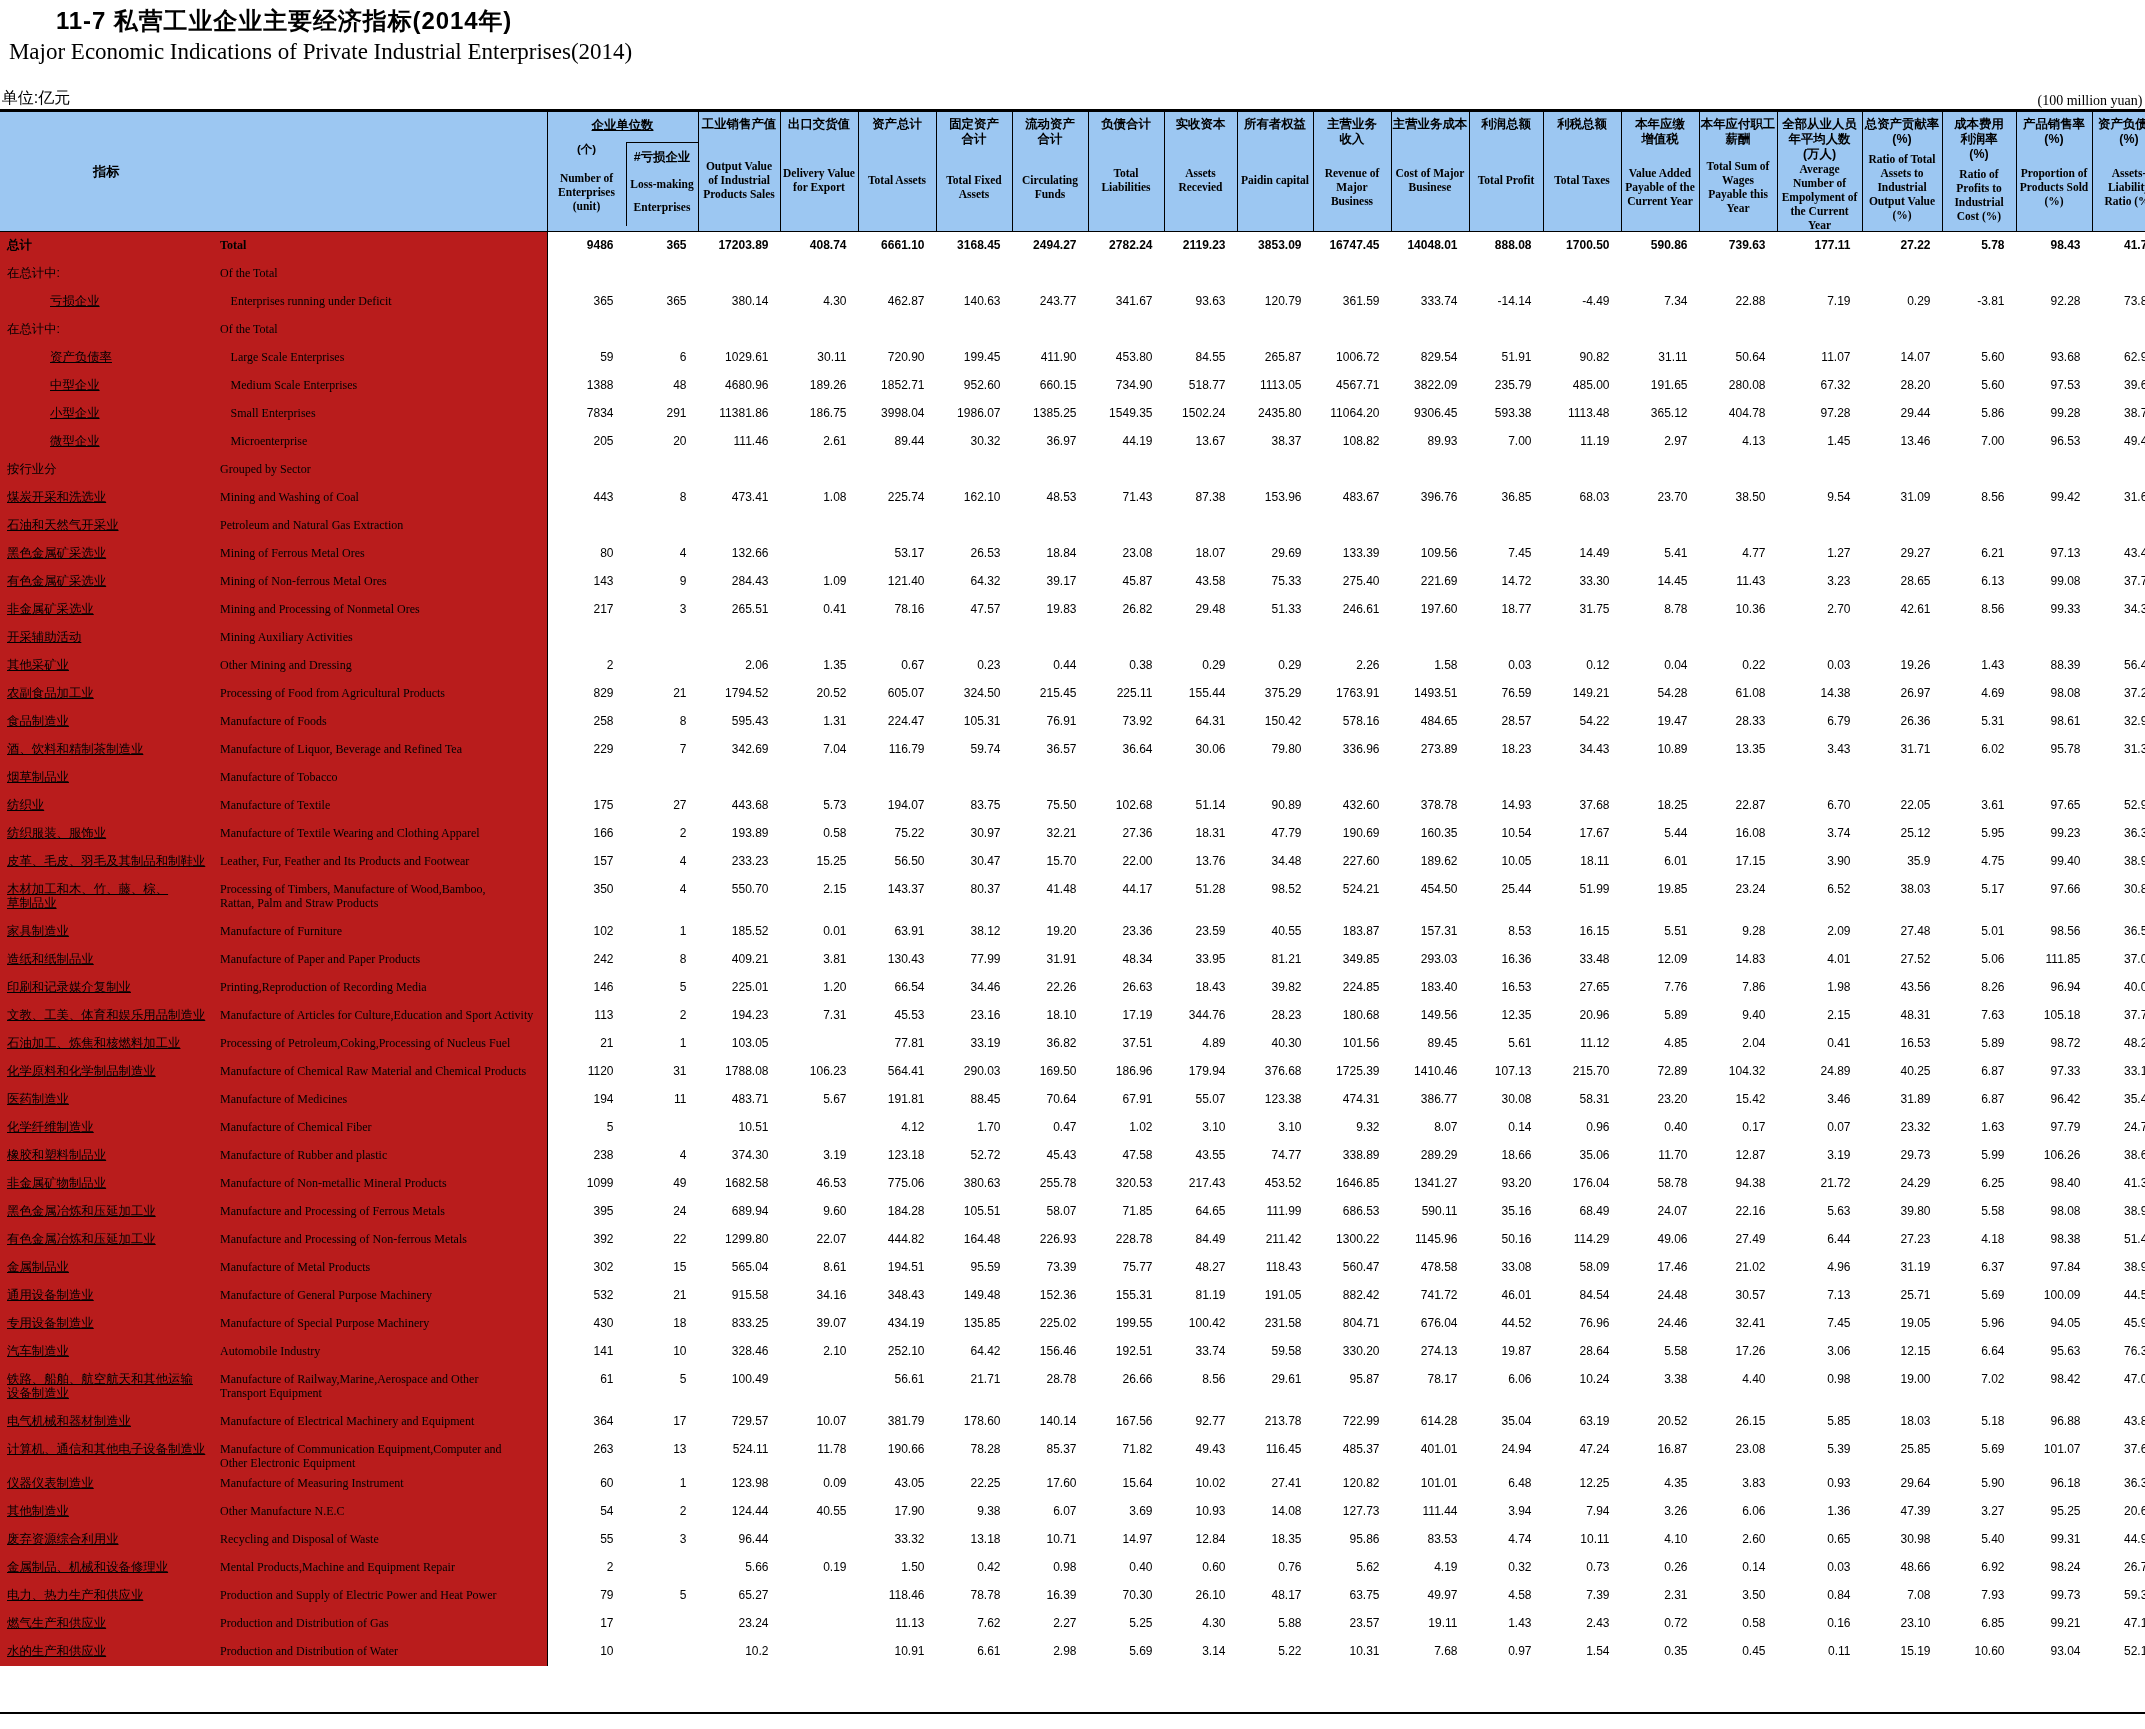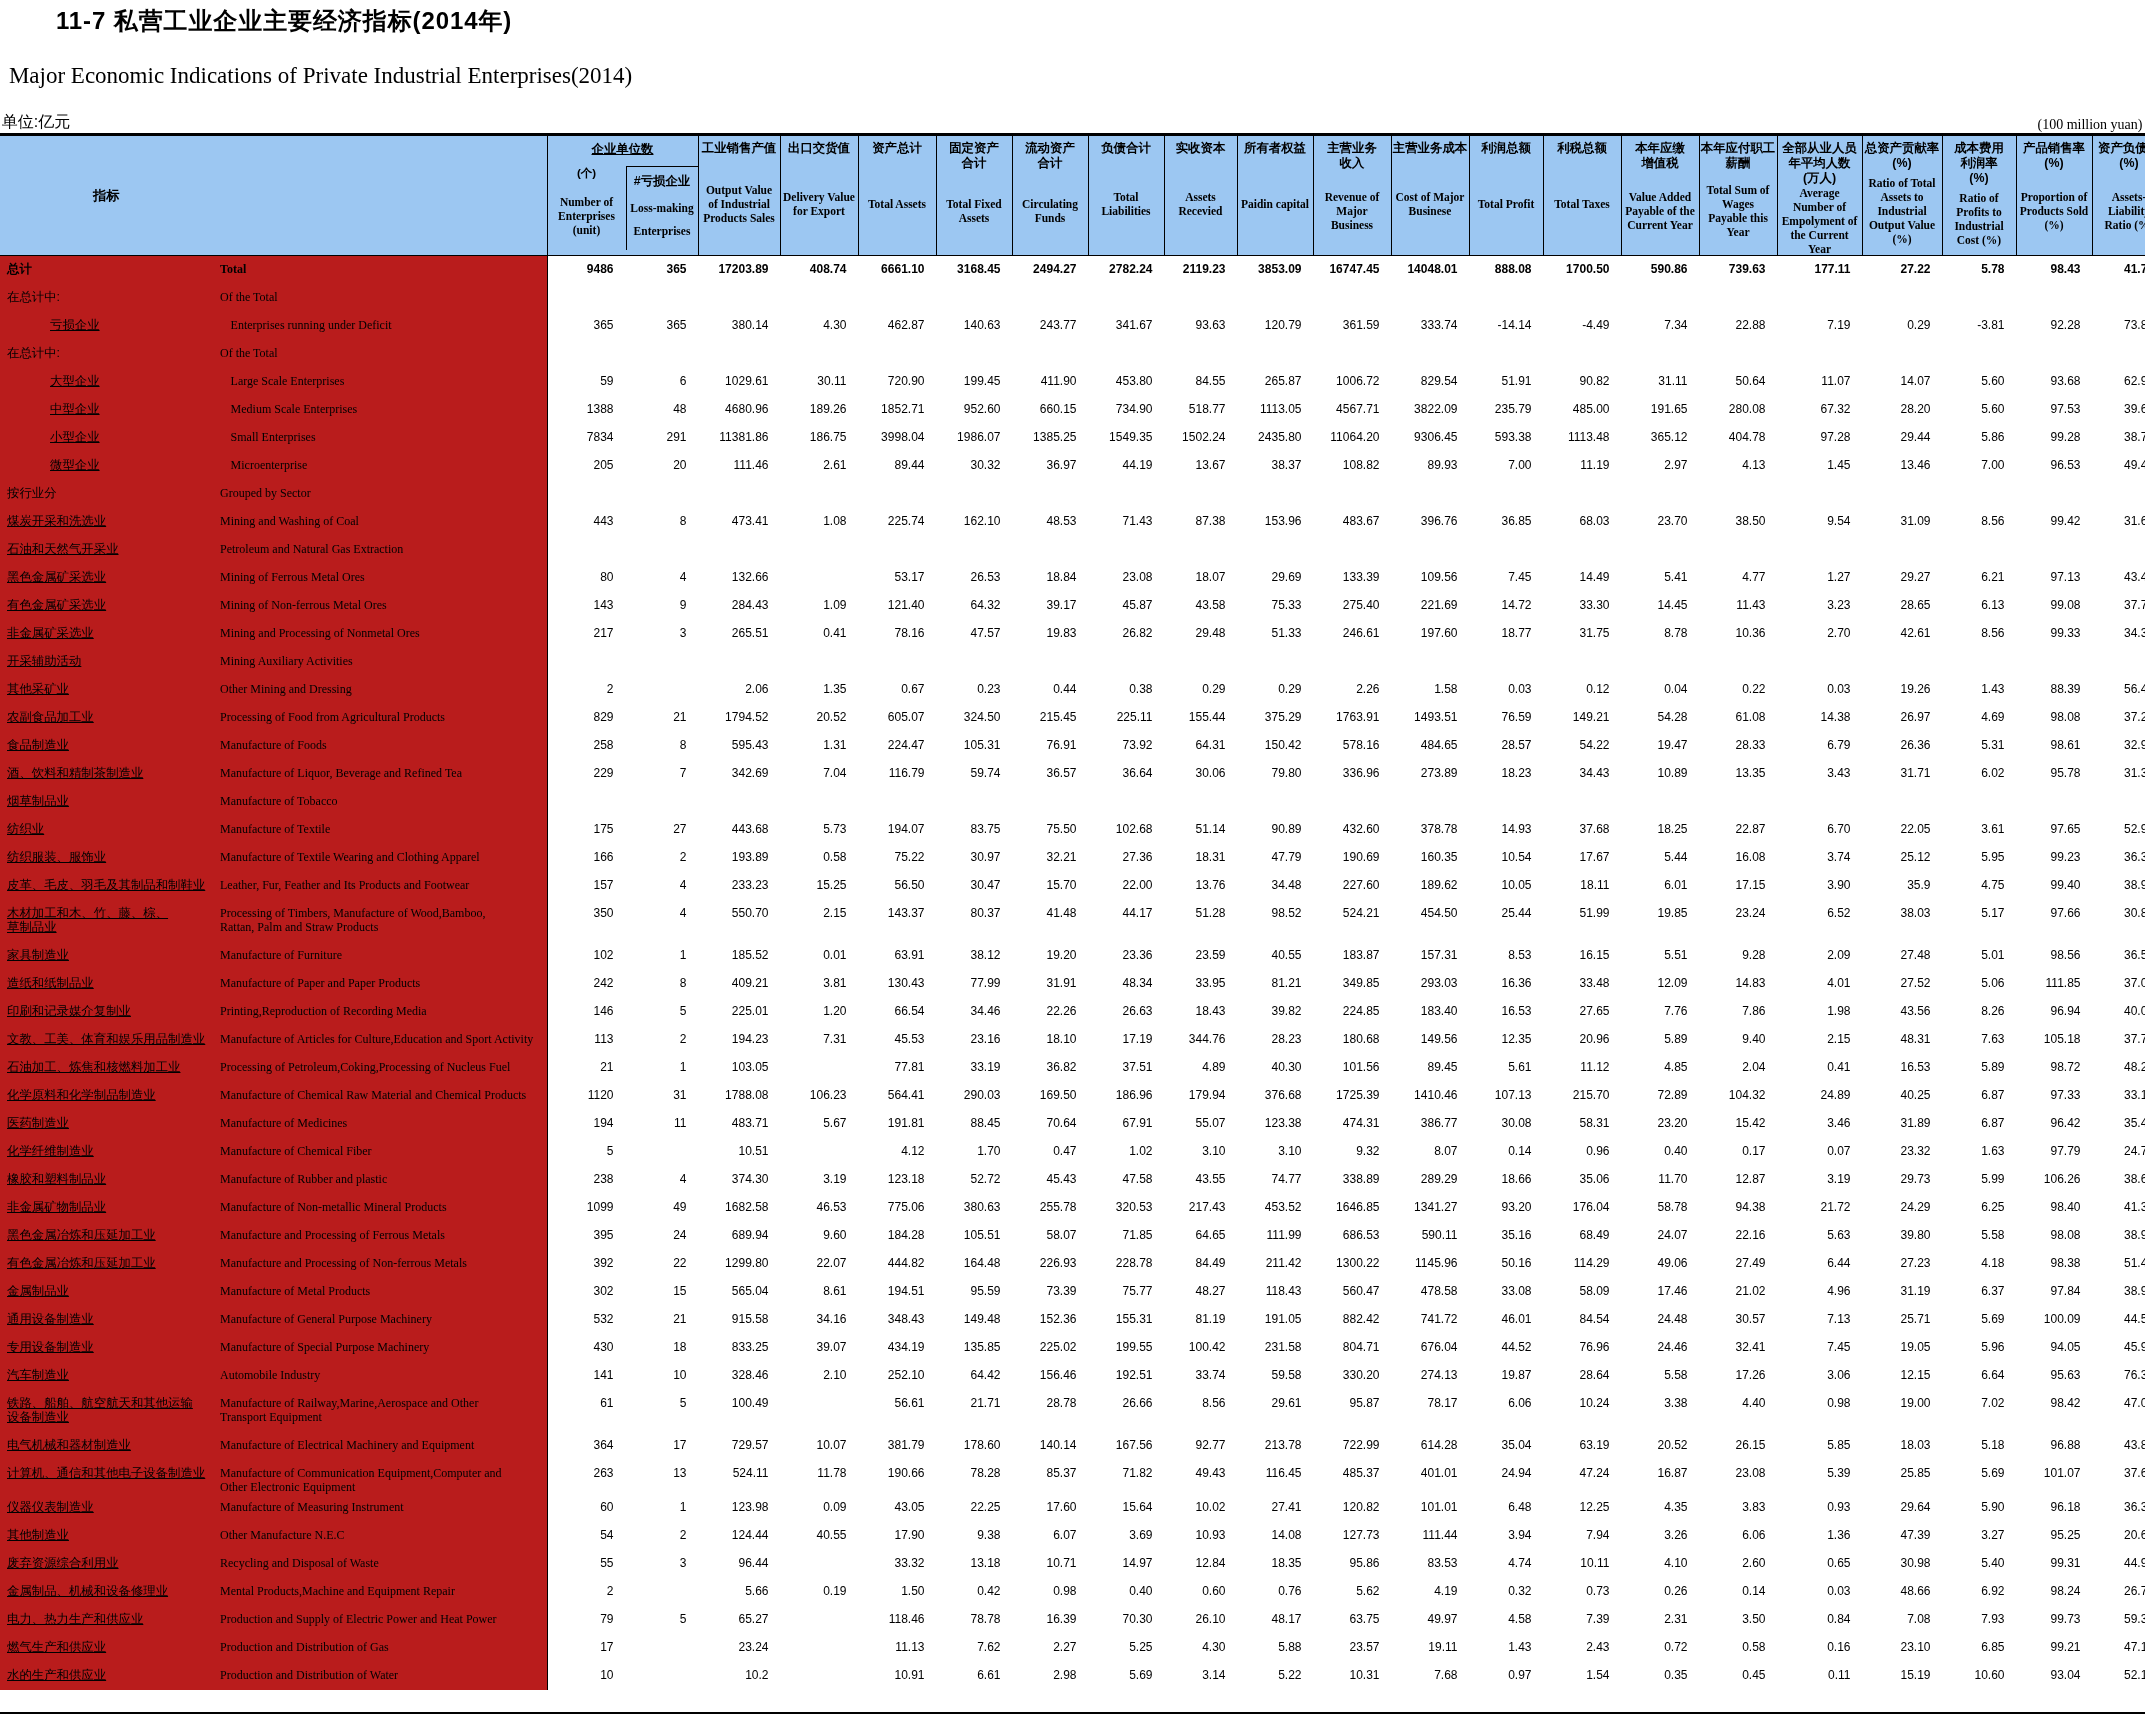--- a/index.html
+++ b/index.html
@@ -1,19 +1,19 @@
 <!DOCTYPE html>
 <html style="font-size:14px"><head>
 <meta charset="utf-8">
 <style>
   html,body{margin:0;padding:0;background:#fff;}
   body{width:2146px;height:1730px;position:relative;font-family:"Liberation Sans",sans-serif;color:#000;}
   .titles{padding:5.3px 0 0 8.9px;}
   .title-zh{font-size:24px;font-weight:bold;font-family:"Liberation Sans",sans-serif;letter-spacing:0.9px;margin-left:47px;}
-  .title-en{font-size:23px;font-family:"Liberation Serif",serif;margin-top:26px;}
+  .title-en{font-size:23px;font-family:"Liberation Serif",serif;margin-top:2px;}
   .unit-row{position:relative;height:21px;margin-top:23px;}
   .unit-left{position:absolute;left:1.8px;bottom:0;font-size:16px;}
   .unit-right{position:absolute;right:3.5px;bottom:0;font-size:14px;font-family:"Liberation Serif",serif;}
   table{border-collapse:collapse;table-layout:fixed;width:2146px;}
   thead th{background:#9CC7F2;border:0.9px solid #000;border-top:3.5px solid #000;border-bottom:1.8px solid #000;
            font-weight:bold;vertical-align:top;padding:0;height:119px;overflow:hidden;}
   thead th.label-h{border-left:none;}
   .hcell{display:flex;flex-direction:column;height:119px;}
   .hzh{white-space:pre-line;font-size:12.4px;padding-top:4.4px;text-align:center;line-height:15px;}
   .hen{flex:1;display:flex;align-items:center;justify-content:center;text-align:center;
@@ -347,21 +347,21 @@
         <td class="num"></td>
         <td class="num"></td>
         <td class="num"></td>
         <td class="num"></td>
         <td class="num"></td>
         <td class="num num-last"></td>
       </tr>
       <tr class="item">
         <td class="label">
           <div class="lbl-wrap">
-            <div class="zh ind link">大型企业</div>
+            <div class="zh ind link">资产负债率</div>
             <div class="en ind">Large Scale Enterprises</div>
           </div>
         </td>
         <td class="num">59</td>
         <td class="num">6</td>
         <td class="num">1029.61</td>
         <td class="num">30.11</td>
         <td class="num">720.90</td>
         <td class="num">199.45</td>
         <td class="num">411.90</td>

